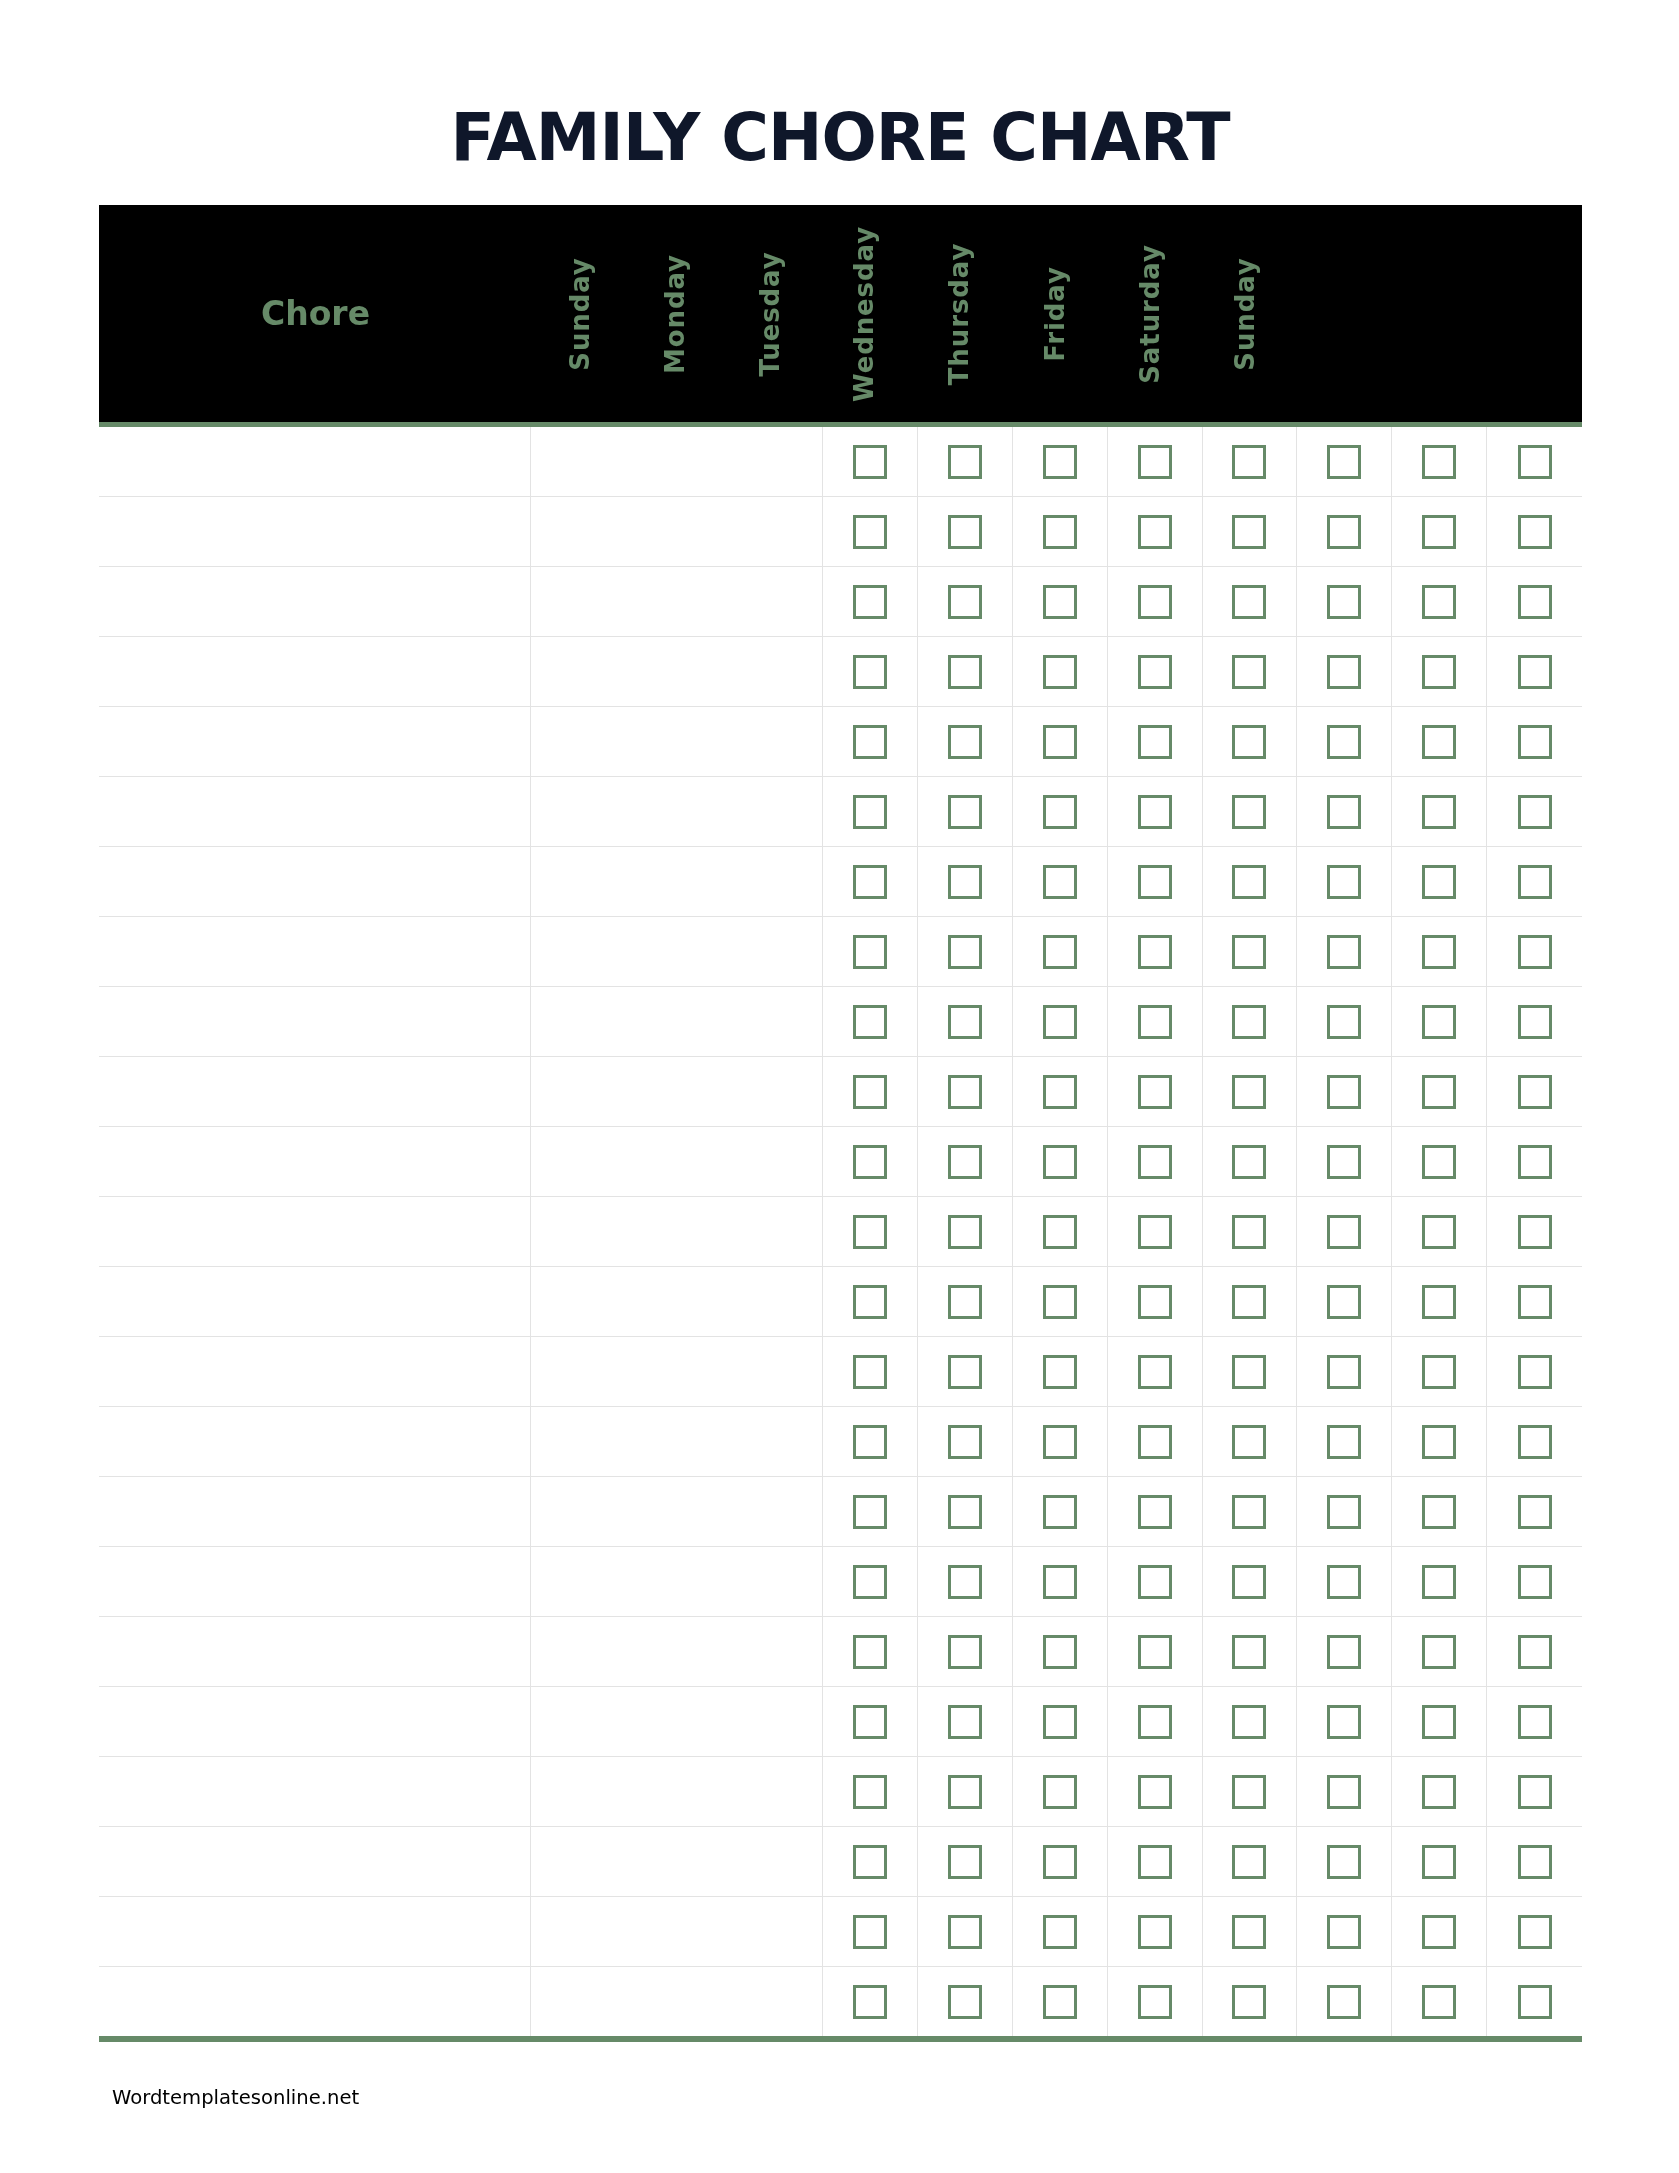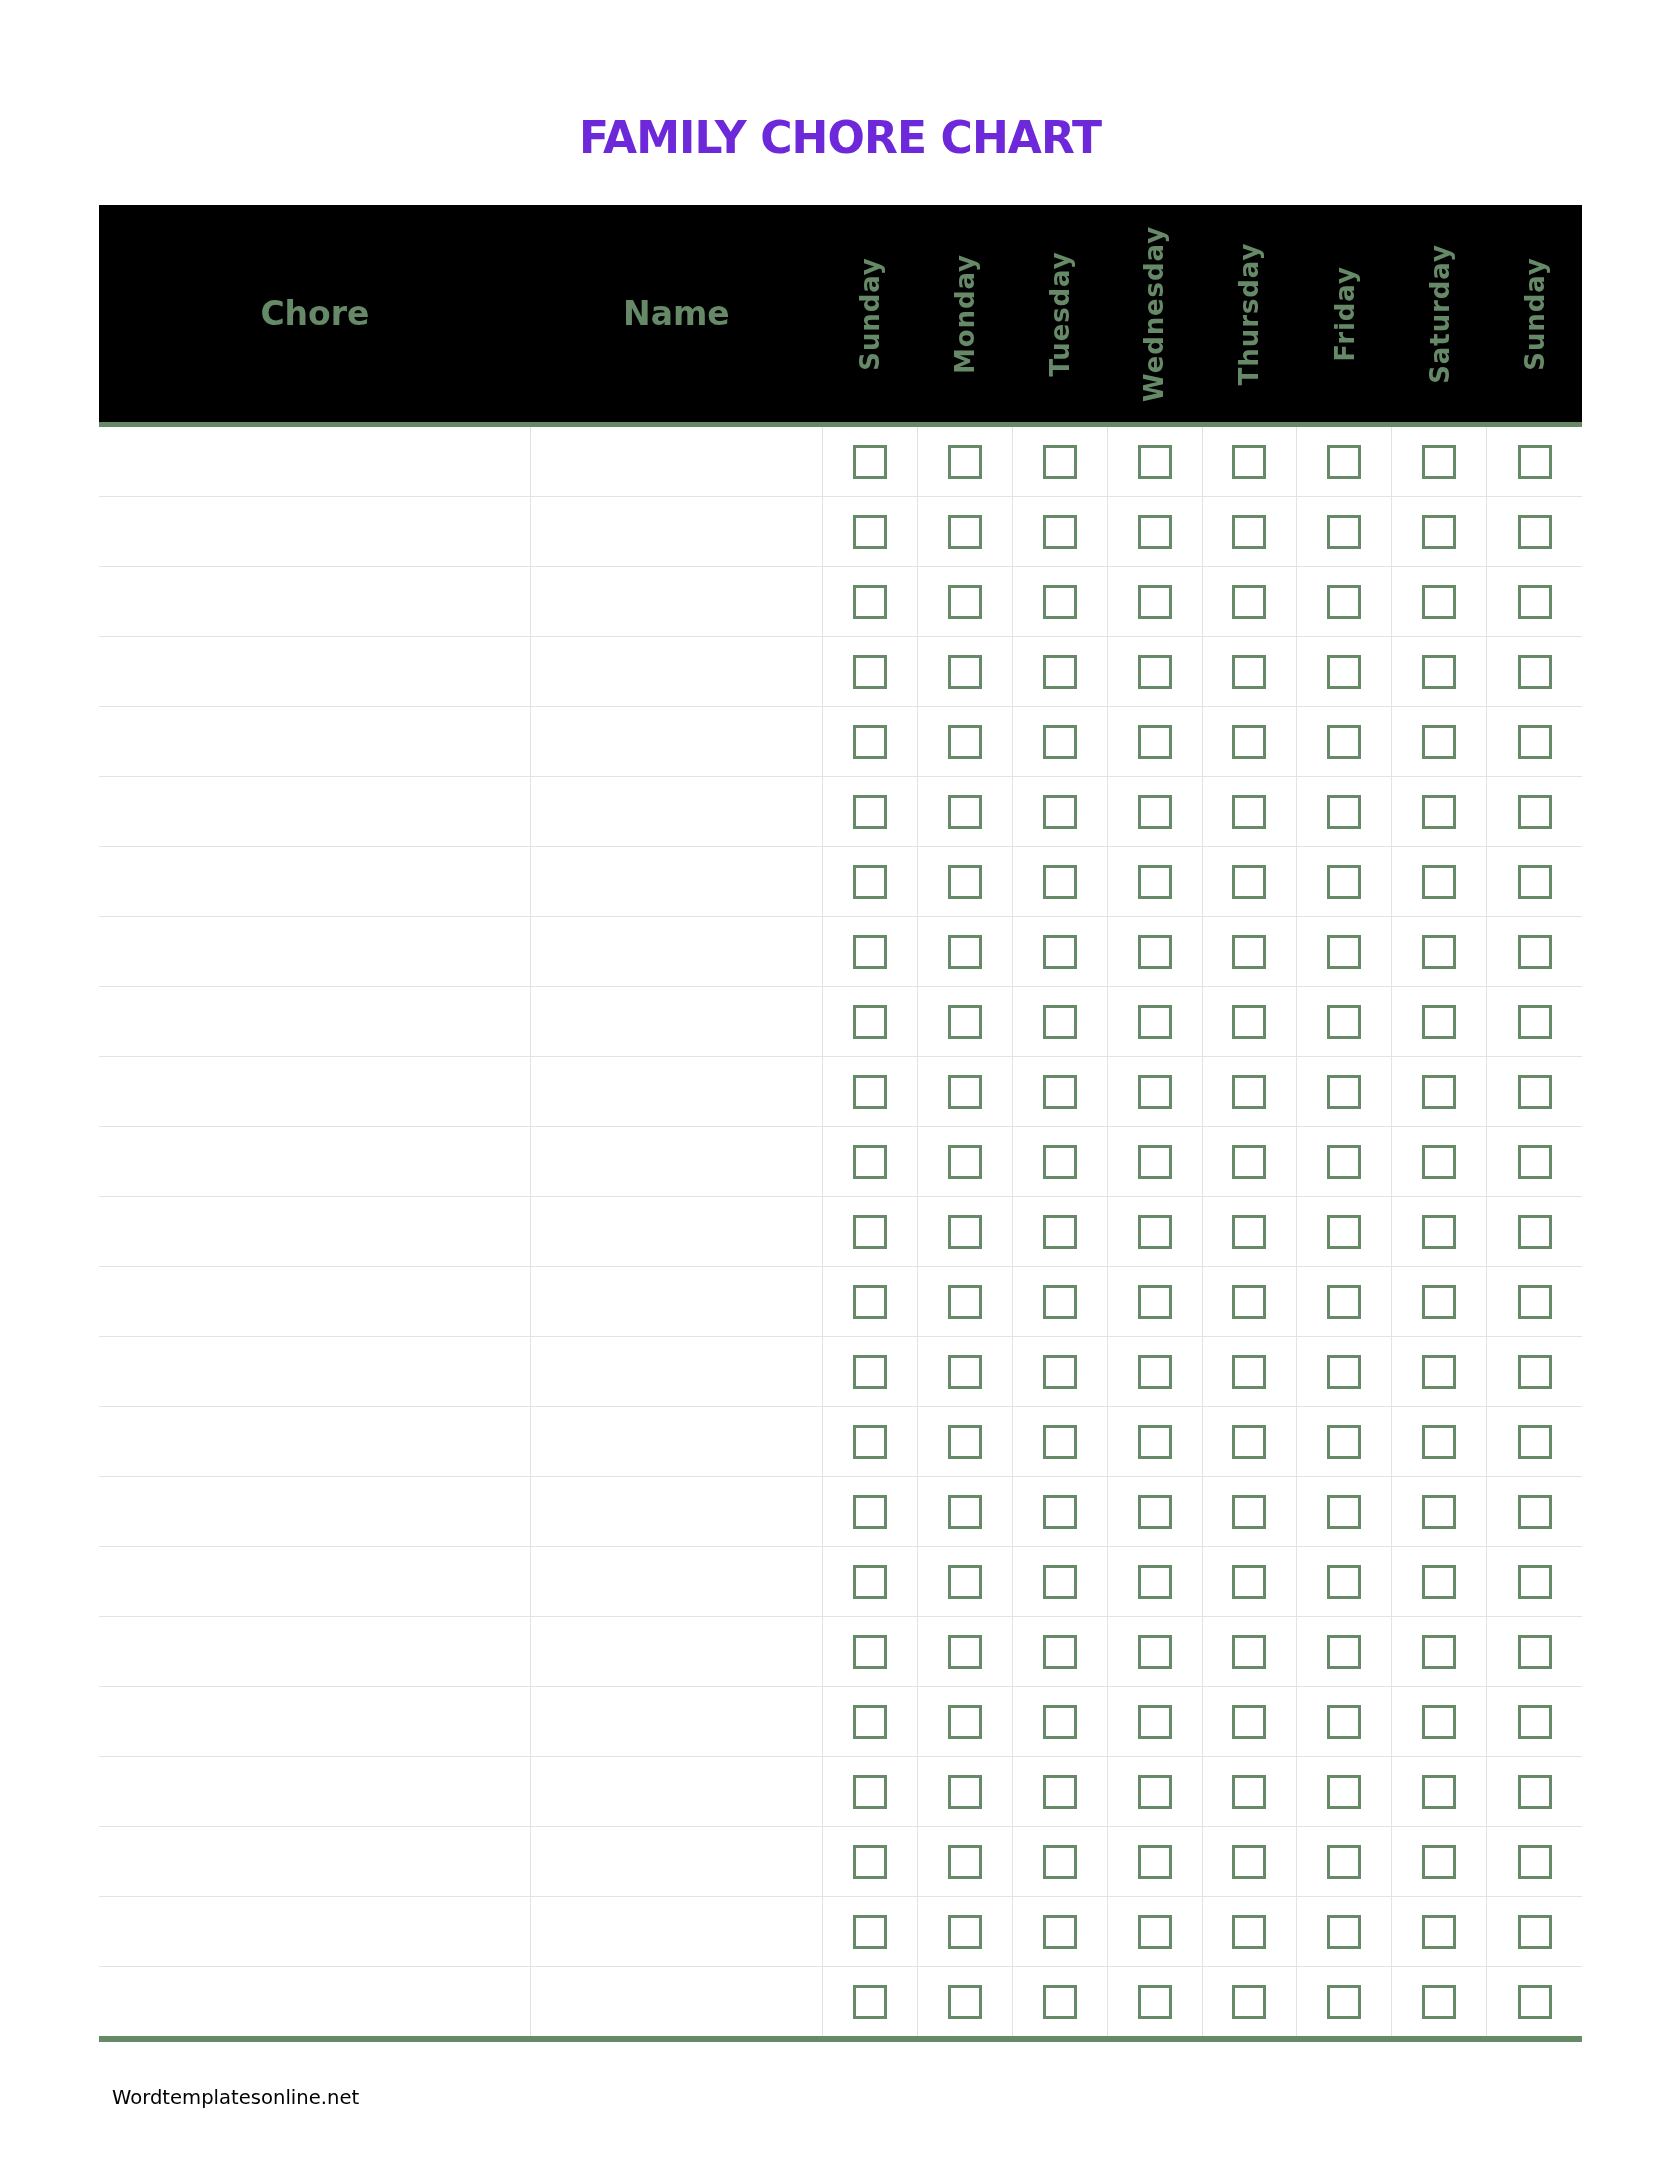--- a/index.html
+++ b/index.html
@@ -1,17 +1,17 @@
 <!DOCTYPE html>
 <html style="font-size:15px"><head>
 <meta charset="utf-8">
 <style>
   html, body { margin:0; padding:0; background:#ffffff; }
   body { width:1680px; height:2174px; position:relative; overflow:hidden; font-family:"DejaVu Sans", sans-serif; }
-  .title { position:absolute; left:0; width:1680px; top:104px; text-align:center; color:#6d28d9; font-family:"DejaVu Sans", sans-serif; font-weight:bold; font-size:44px; letter-spacing:-0.9px; line-height:67px; }
+  .title { position:absolute; left:0; width:1680px; top:104px; text-align:center; color:#0f172a; font-family:"DejaVu Sans", sans-serif; font-weight:bold; font-size:65px; letter-spacing:-0.9px; line-height:67px; }
   .table { position:absolute; left:99px; top:205px; width:1483px; }
   .head { position:relative; height:217px; background:#000000; border-bottom:5.6px solid #668a68; display:flex; }
   .hcell { position:relative; height:217px; display:flex; align-items:center; justify-content:center; color:#668a68; font-weight:bold; }
   .hcell.chore { width:433px; font-size:33px; }
   .hcell.name { width:292px; font-size:33px; }
   .hcell.day { width:95px; }
   .hcell.day span { display:block; transform:rotate(-90deg); white-space:nowrap; font-size:26px; letter-spacing:0.9px; }
   .row { display:flex; height:69px; border-bottom:0.9px solid #e3e3e3; }
   .row:last-child { border-bottom:none; }
   .cell { height:69px; border-right:0.9px solid #e3e3e3; box-sizing:border-box; display:flex; align-items:center; justify-content:center; }
@@ -24,21 +24,20 @@
   .footer { position:absolute; left:112px; top:2086px; font-family:"DejaVu Sans", sans-serif; font-size:19.6px; color:#000000; }
 </style>
 </head>
 <body>
 
 <div class="title">FAMILY CHORE CHART</div>
 
 <div class="table">
   <div class="head">
     <div class="hcell chore">Chore</div>
-    <div class="hcell name">Name</div>
     <div class="hcell day">
         <span>Sunday</span>
       </div>
     <div class="hcell day">
         <span>Monday</span>
       </div>
     <div class="hcell day">
         <span>Tuesday</span>
       </div>
     <div class="hcell day">

